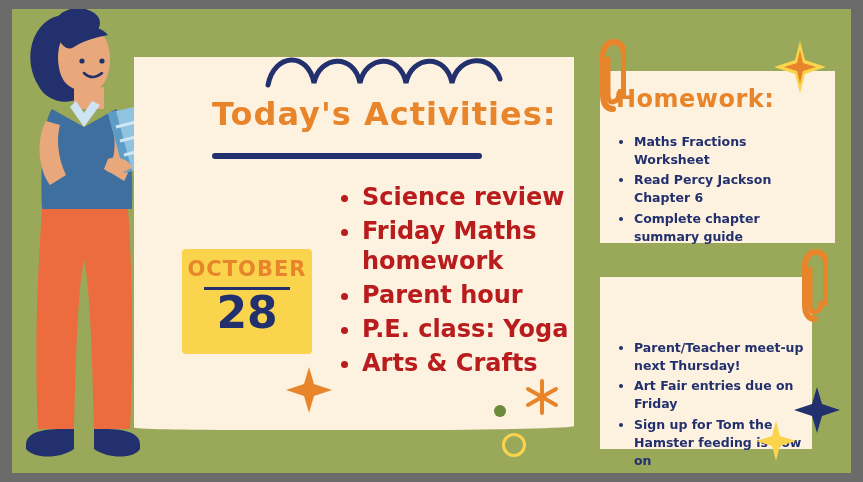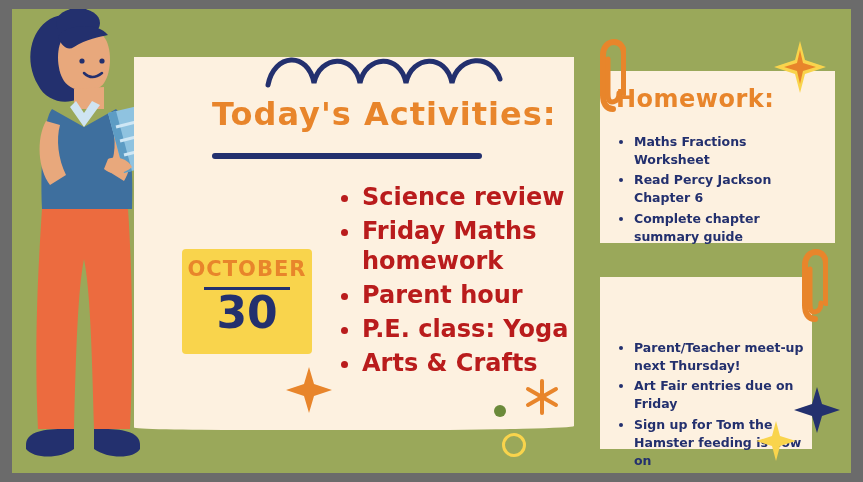--- a/index.html
+++ b/index.html
@@ -280,21 +280,21 @@
         <li>Science review</li>
         <li>Friday Maths homework</li>
         <li>Parent hour</li>
         <li>P.E. class: Yoga</li>
         <li>Arts &amp; Crafts</li>
       </ul>
 
       <div class="date-badge">
         <div class="date-month">OCTOBER</div>
         <div class="date-rule"></div>
-        <div class="date-day">30</div>
+        <div class="date-day">28</div>
       </div>
 
       <svg class="deco" style="left:152px; top:310px;" width="46" height="46" viewBox="0 0 46 46">
         <path d="M23 0 L28 17 L46 23 L28 29 L23 46 L18 29 L0 23 L18 17 Z" fill="#e8852b"></path>
       </svg>
       <svg class="deco" style="left:388px; top:320px;" width="40" height="40" viewBox="0 0 40 40">
         <g stroke="#e8852b" stroke-width="4" stroke-linecap="round">
           <line x1="20" y1="4" x2="20" y2="36"></line>
           <line x1="6" y1="12" x2="34" y2="28"></line>
           <line x1="6" y1="28" x2="34" y2="12"></line>

